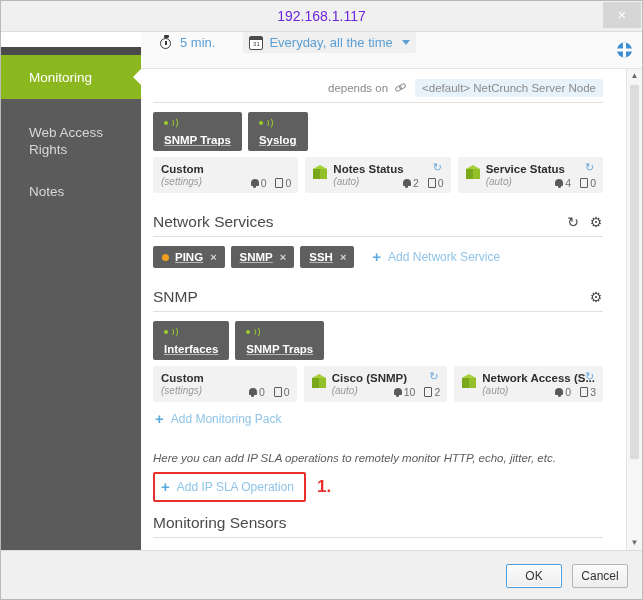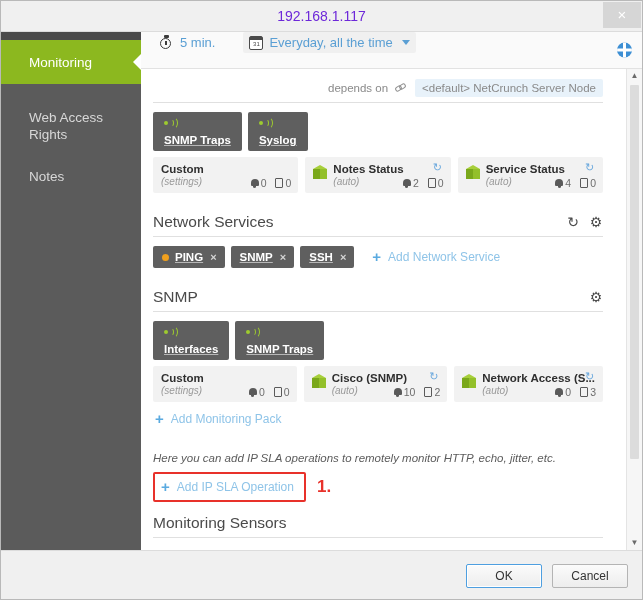--- a/index.html
+++ b/index.html
@@ -58,21 +58,21 @@
   .body-split {
     position: relative;
     height: 518px;
     background: #ffffff;
   }
 
   
   .sidebar {
     position: absolute;
     left: 0;
-    top: 0;
+    top: 15px;
     width: 140px;
     height: 518px;
     background: #5b5b5b;
     border-right: 1px solid #cfcfcf;
   }
   .sidebar-strip-top {
     height: 8px;
     background: #4a4a4a;
   }
   .sidebar-item {
@@ -573,21 +573,21 @@
     background: #f0f0f0;
     border-top: 1px solid #dcdcdc;
     display: flex;
     align-items: center;
     justify-content: flex-end;
     padding-right: 14px;
     gap: 10px;
     box-sizing: border-box;
   }
   .btn {
-    width: 76px;
+    width: 56px;
     height: 24px;
     font-size: 12px;
     color: #333333;
     background: linear-gradient(#fbfbfb, #ededed);
     border: 1px solid #b4b4b4;
     border-radius: 2px;
     cursor: default;
     font-family: "Liberation Sans", sans-serif;
   }
   .btn.default {

